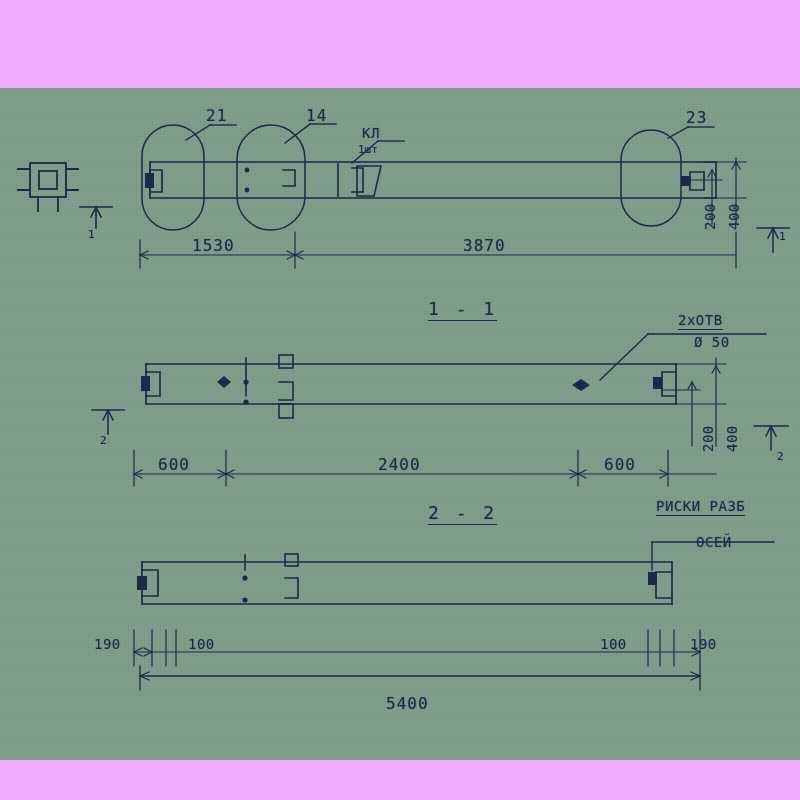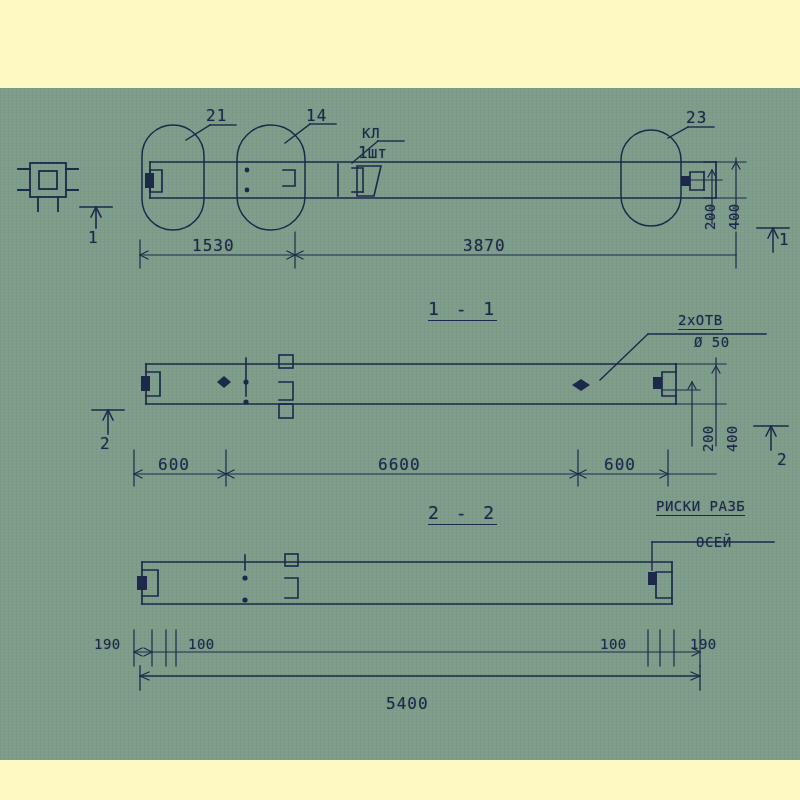--- a/index.html
+++ b/index.html
@@ -1,28 +1,28 @@
 <!DOCTYPE html>
 <html><head>
 <meta charset="utf-8">
 <style>
   html,body{margin:0;padding:0;background:#ffffff;}
   body{width:800px;height:800px;overflow:hidden;font-family:"DejaVu Sans Mono","Liberation Mono",monospace;}
-  #sheet{position:relative;width:800px;height:800px;background:#fef9c3;}
+  #sheet{position:relative;width:800px;height:800px;background:#f0abfc;}
   #paper{position:absolute;left:0;top:88px;width:800px;height:672px;background:#7d9c89;}
   #paper:before{content:"";position:absolute;inset:0;
     background:
       repeating-linear-gradient(0deg,rgba(255,255,255,.035) 0 1px,rgba(0,0,0,0) 1px 3px),
       repeating-linear-gradient(90deg,rgba(0,0,0,.025) 0 1px,rgba(0,0,0,0) 1px 4px);
     pointer-events:none;}
   #drawing{position:absolute;left:0;top:0;width:800px;height:800px;}
   .lbl{position:absolute;color:#1b2a4a;font-size:16px;letter-spacing:1px;white-space:nowrap;
        text-shadow:0 0 1px rgba(27,42,74,.5);}
   .lbl.sm{font-size:14px;letter-spacing:.5px;}
-  .lbl.tiny{font-size:16px;letter-spacing:0;}
+  .lbl.tiny{font-size:11px;letter-spacing:0;}
   .lbl.big{font-size:18px;letter-spacing:3px;}
   .vert{transform:rotate(-90deg);transform-origin:left top;}
   .ul{border-bottom:1.6px solid #1b2a4a;padding-bottom:1px;}
 </style>
 </head>
 <body>
 
 <div id="sheet">
   <div id="paper"></div>
 
@@ -246,21 +246,21 @@
 
   <div class="lbl big" style="left:428px;top:298px;">
     <span class="ul">1 - 1</span>
   </div>
 
   <div class="lbl sm" style="left:678px;top:312px;">
     <span class="ul">2хОТВ</span>
   </div>
   <div class="lbl sm" style="left:694px;top:334px;">Ø 50</div>
   <div class="lbl" style="left:158px;top:455px;">600</div>
-  <div class="lbl" style="left:378px;top:455px;">6600</div>
+  <div class="lbl" style="left:378px;top:455px;">2400</div>
   <div class="lbl" style="left:604px;top:455px;">600</div>
   <div class="lbl sm vert" style="left:700px;top:452px;">200</div>
   <div class="lbl sm vert" style="left:724px;top:452px;">400</div>
   <div class="lbl tiny" style="left:100px;top:434px;">2</div>
   <div class="lbl tiny" style="left:777px;top:450px;">2</div>
 
   <div class="lbl big" style="left:428px;top:502px;">
     <span class="ul">2 - 2</span>
   </div>
 

